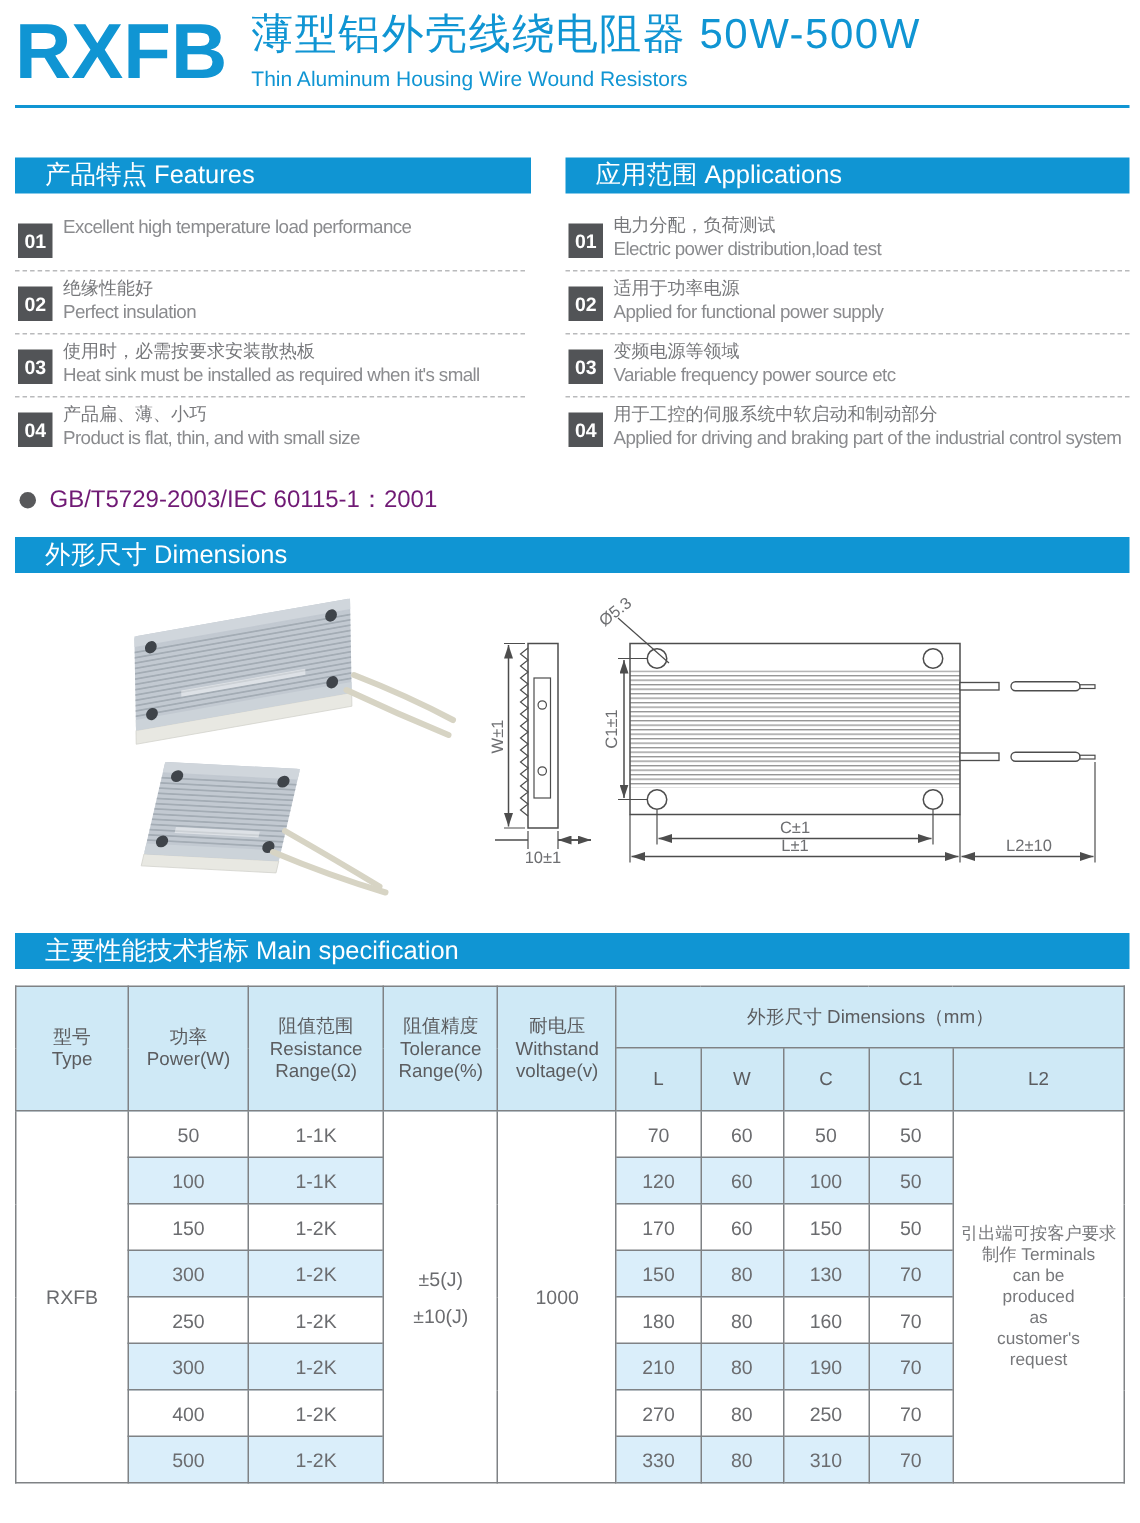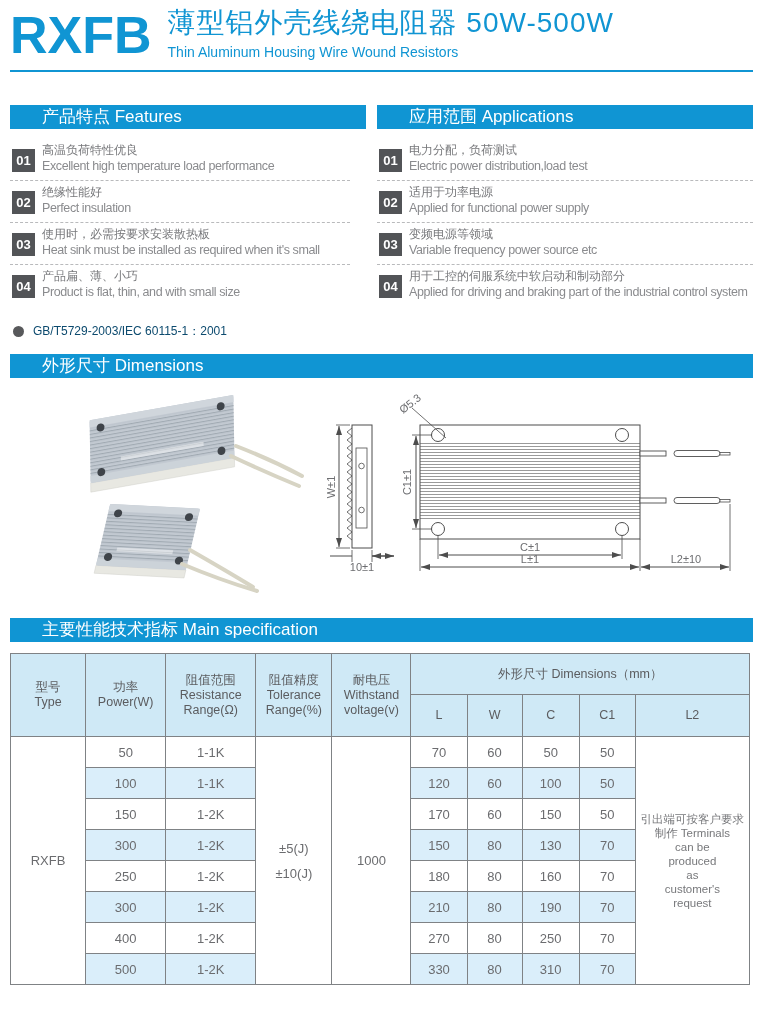--- a/index.html
+++ b/index.html
@@ -9,40 +9,40 @@
 
   
   .hdr{display:flex;align-items:flex-start;padding-top:6px}
   .model{color:#1095d3;font-weight:bold;font-size:52px;line-height:58px}
   .titles{margin-left:16px}
   .tzh{color:#1095d3;font-weight:normal;font-size:28px;line-height:33px;letter-spacing:1px}
   .ten{color:#1095d3;font-size:14px;line-height:25px;margin-top:1px}
   .hrule{height:2px;background:#1095d3;margin-top:5px}
 
   
-  .banner{background:#1095d3;color:#fff;font-size:17px;height:24px;line-height:24px;padding-left:32px}
+  .banner{background:#1095d3;color:#fff;font-size:17px;height:24px;line-height:24px;padding-left:20px}
 
   
   .cols{display:flex;margin-top:33px}
   .col-f{width:340px}
   .col-a{width:386px;margin-left:27px}
   .col-f .banner{width:324px}
   .items{margin-top:13px}
   .item{position:relative;padding:1px 0 5px 32px;margin-bottom:3px;border-bottom:1px dashed #b9babc;min-height:32px}
   .item:last-child{border-bottom:none}
   .badge{position:absolute;left:2px;top:7px;width:23px;height:23px;background:#525457;color:#fff;
          font-size:13px;font-weight:bold;display:flex;align-items:center;justify-content:center}
   .izh{font-size:12px;color:#77787b;line-height:15px;white-space:nowrap}
   .ien{font-size:12.5px;color:#8a8b8e;line-height:16px;letter-spacing:-0.4px;white-space:nowrap}
 
   
   .std-banner{margin-top:12px}
   .std-line{margin:14px 0 0 3px;display:flex;align-items:center}
   .std-bullet{width:11px;height:11px;border-radius:50%;background:#58595b;margin-right:9px;flex:none}
-  .std-text{font-size:12px;color:#0c4a6e}
+  .std-text{font-size:16px;color:#701a75}
 
   
   .dim-banner{margin-top:14px}
   .figure{position:relative;height:232px;margin-top:2px}
   .figure svg{position:absolute;left:0;top:0}
   .dimtext{fill:#6d6e71;font-size:11px}
   .ext{stroke:#4d4d4d;stroke-width:0.8;fill:none}
   .dim{stroke:#4d4d4d;stroke-width:1;fill:none;
        marker-start:url(#arr);marker-end:url(#arr)}
   .dline{stroke:#4d4d4d;stroke-width:1;fill:none}
@@ -72,21 +72,20 @@
     </div>
   </div>
   <div class="hrule"></div>
 
   <div class="cols">
     <div class="col-f">
       <div class="banner">产品特点 Features</div>
       <div class="items">
         <div class="item">
           <div class="badge">01</div>
-          <div class="izh">高温负荷特性优良</div>
           <div class="ien">Excellent high temperature load performance</div>
         </div>
         <div class="item">
           <div class="badge">02</div>
           <div class="izh">绝缘性能好</div>
           <div class="ien">Perfect insulation</div>
         </div>
         <div class="item">
           <div class="badge">03</div>
           <div class="izh">使用时，必需按要求安装散热板</div>

